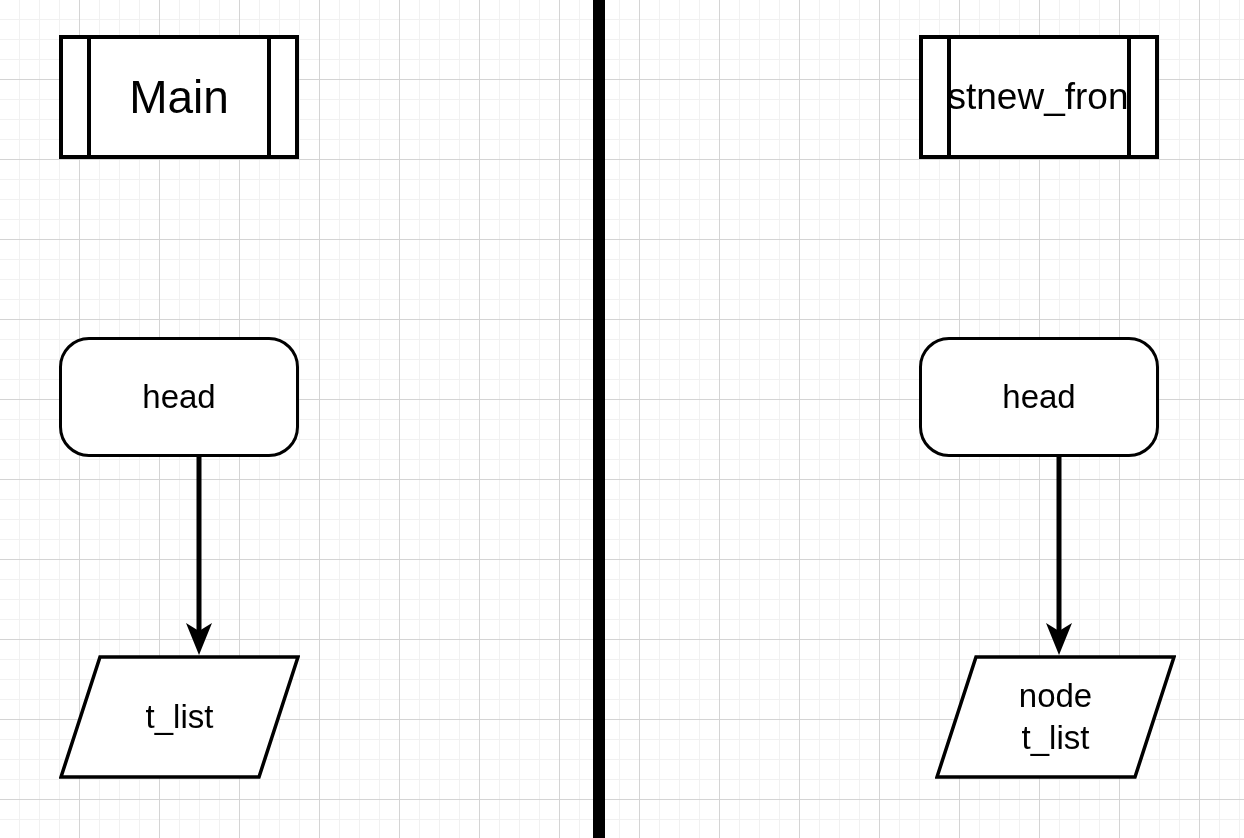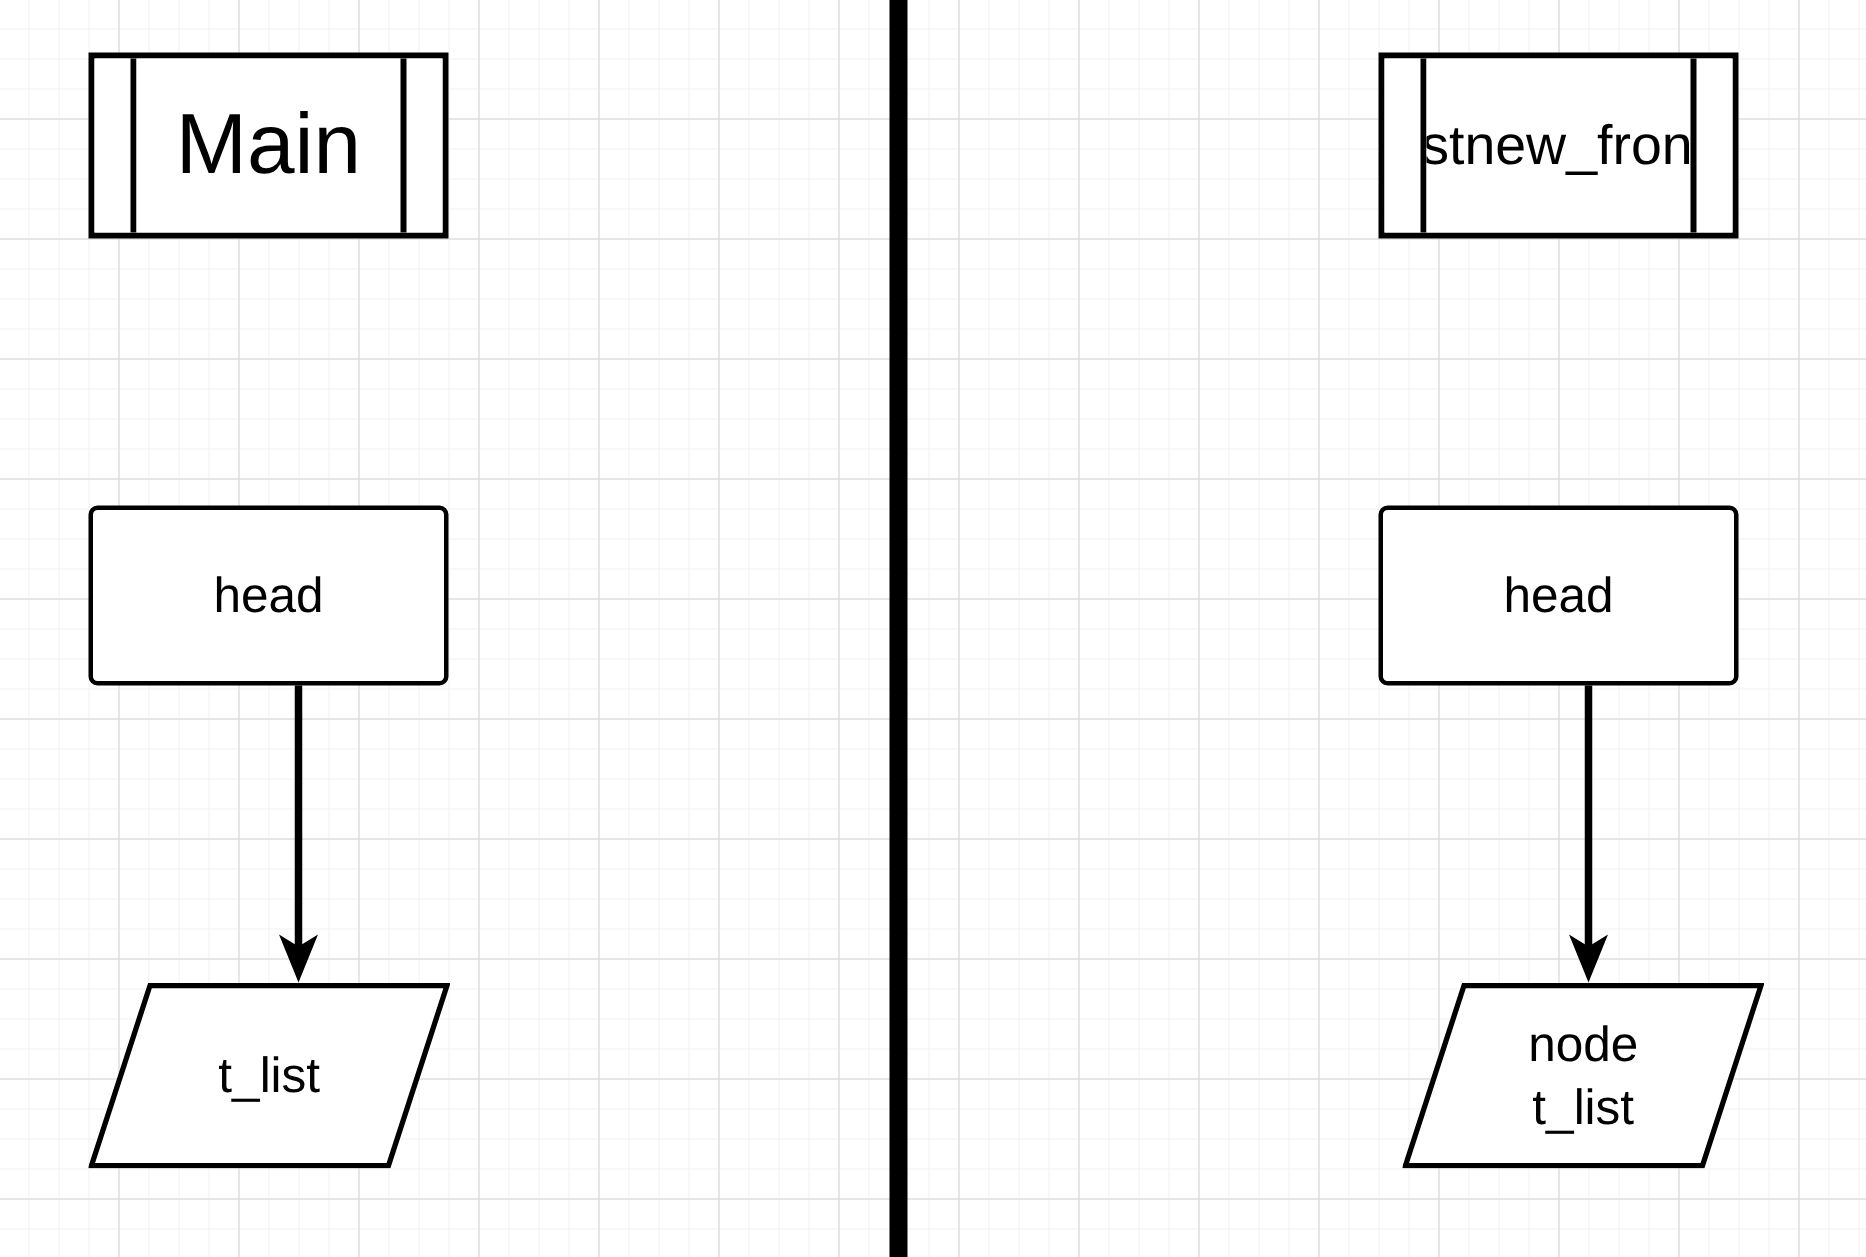--- a/index.html
+++ b/index.html
@@ -79,21 +79,21 @@
   }
   .subroutine .body .label {
     color: #000000;
     line-height: 1.05;
     text-align: center;
   }
 
   
   .rounded-rect {
     border: 3px solid #000000;
-    border-radius: 6px;
+    border-radius: 30px;
     background: #ffffff;
     display: flex;
     align-items: center;
     justify-content: center;
   }
   .rounded-rect .label {
     color: #000000;
     font-size: 33px;
     line-height: 1.1;
     text-align: center;
@@ -138,21 +138,21 @@
   .label-line { display: block; }
 </style>
 </head>
 <body>
 
 <div id="canvas">
 
   <div class="shape subroutine" style="left:59px; top:35px; width:240px; height:124px;">
     <div class="side-bar left"></div>
     <div class="body">
-      <span class="label" style="font-size:57px;text-align:center;">Main</span>
+      <span class="label" style="font-size:46px;text-align:center;">Main</span>
     </div>
     <div class="side-bar right"></div>
   </div>
 
   <div class="shape rounded-rect" style="left:59px; top:337px; width:240px; height:120px;">
     <span class="label">head</span>
   </div>
 
   <div class="connector" style="left:179px; top:457px; width:2px; height:198px;">
     <svg width="40" height="200" viewBox="-20 0 40 200">

